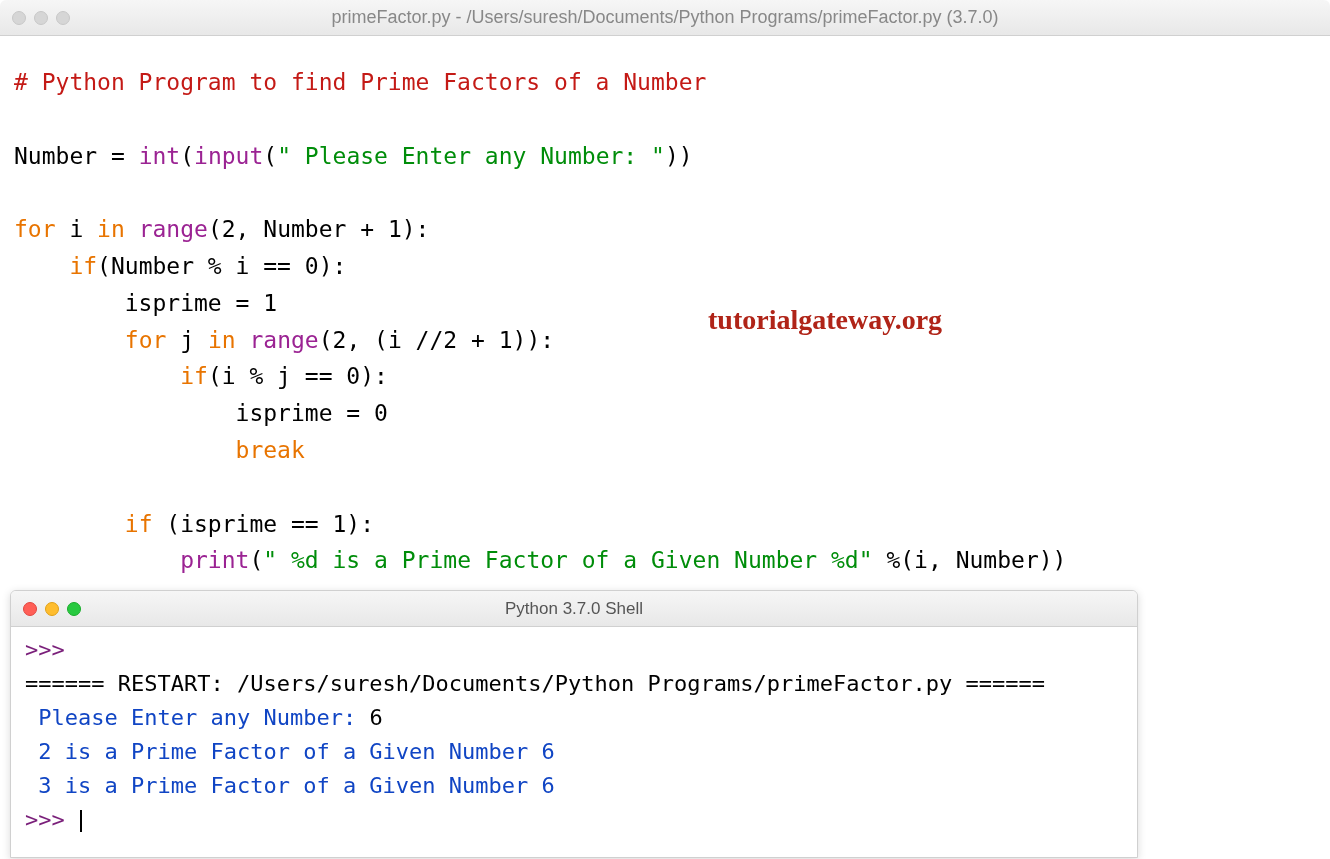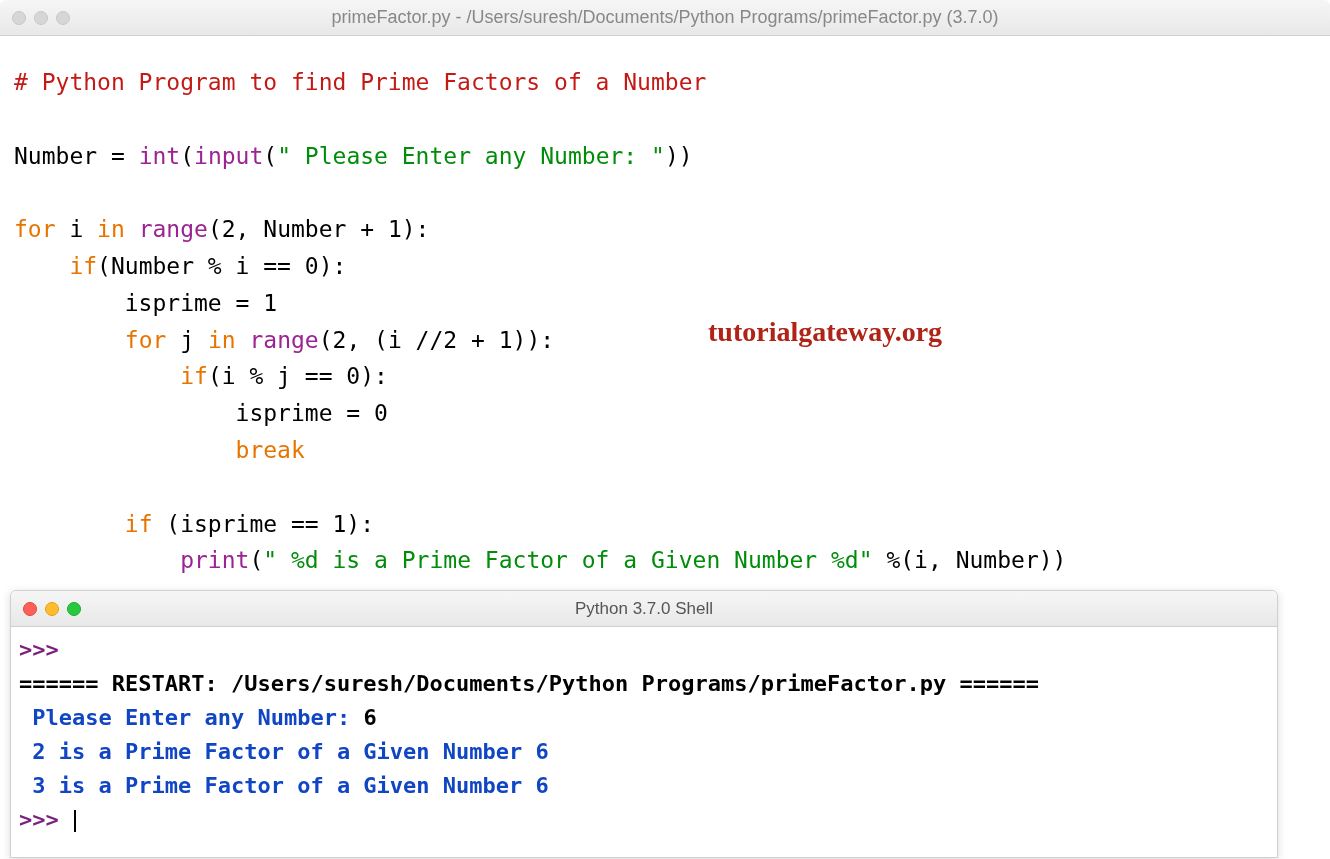--- a/index.html
+++ b/index.html
@@ -22,21 +22,21 @@
     top: 0;
     left: 0;
     width: 1330px;
     height: 585px;
     border: none;
   }
   .shell-window {
     position: absolute;
     top: 590px;
     left: 10px;
-    width: 1268px;
+    width: 1128px;
     height: 268px;
     box-shadow: 0 2px 8px rgba(0,0,0,0.15);
   }
   .titlebar {
     height: 36px;
     background: linear-gradient(#f6f6f6, #e8e8e8);
     border-bottom: 1px solid #d0d0d0;
     display: flex;
     align-items: center;
     padding: 0 12px;
@@ -68,37 +68,36 @@
   .shell-window .title-text { color: #555; font-size: 17px; }
   .code-area {
     padding: 28px 14px;
     font-size: 23px;
     line-height: 1.6;
     white-space: pre;
     font-family: "Monaco", "Menlo", monospace;
     position: relative;
   }
   .shell-area {
-    padding: 6px 8px;
+    padding: 6px 14px;
     font-size: 22px;
     line-height: 1.55;
     white-space: pre;
     font-family: "Monaco", "Menlo", monospace;
-    font-weight: bold;
   }
   .c-comment { color: #c41a16; }
   .c-keyword { color: #e87400; }
   .c-builtin { color: #9b2393; }
   .c-string { color: #008d0a; }
   .c-prompt { color: #7a1f7a; }
   .c-blue { color: #1045c4; }
   .c-black { color: #000; }
   .watermark {
     position: absolute;
-    top: 316px;
+    top: 304px;
     left: 708px;
     color: #b02418;
     font-family: Georgia, "Times New Roman", serif;
     font-weight: bold;
     font-size: 28px;
   }
   .cursor {
     display: inline-block;
     width: 2px;
     height: 22px;

